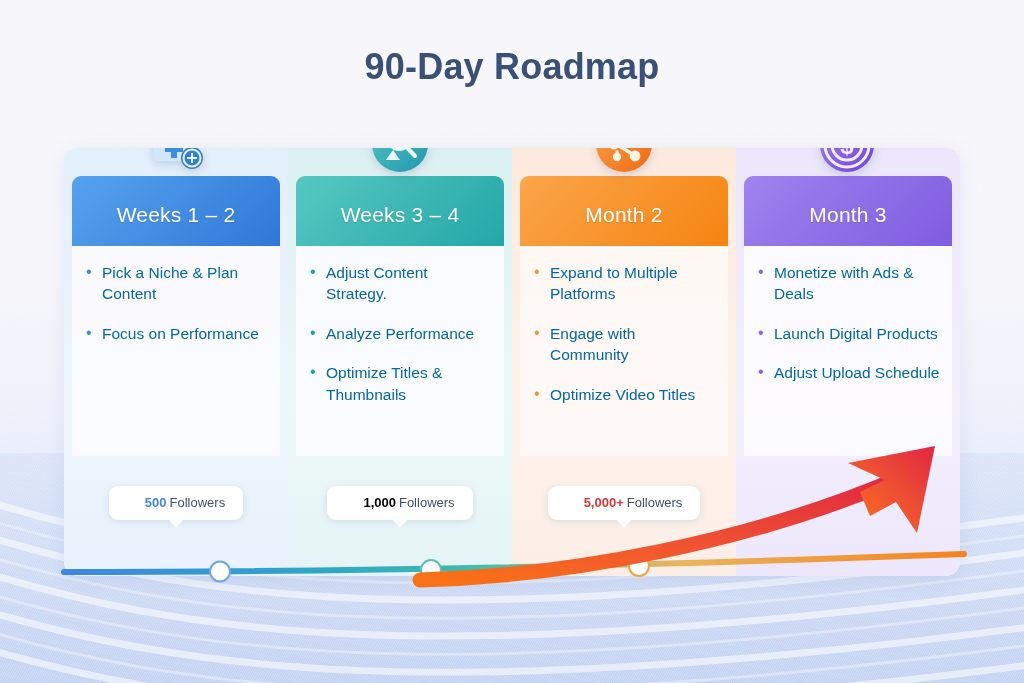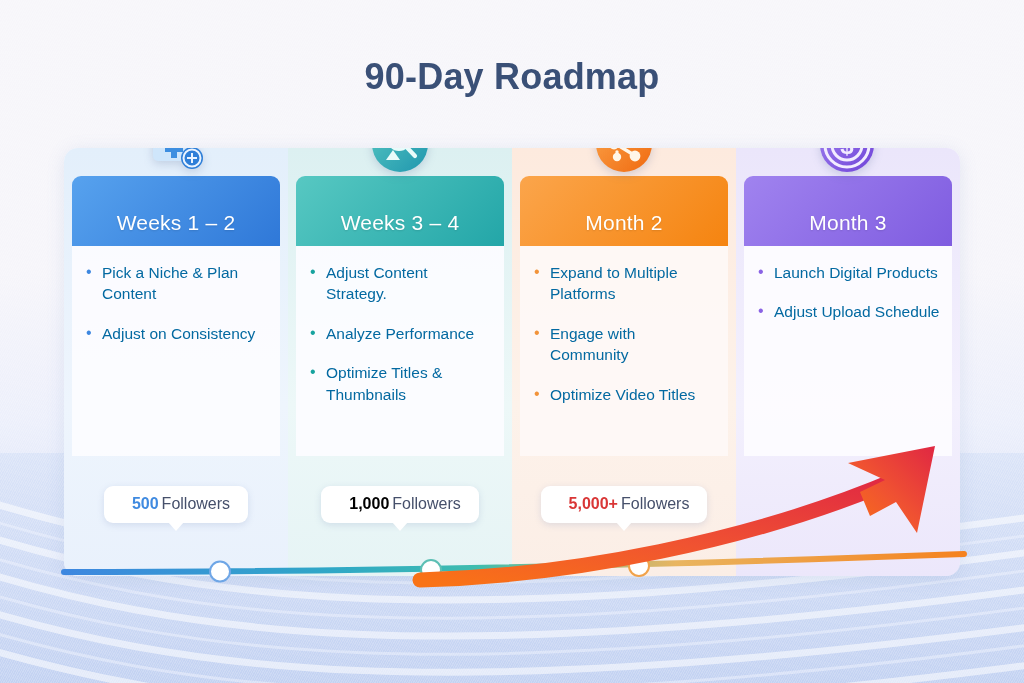--- a/index.html
+++ b/index.html
@@ -45,21 +45,21 @@
       rgba(255,255,255,0.00) 1px,
       rgba(255,255,255,0.35) 1px,
       rgba(255,255,255,0.35) 2px);
     opacity: .5;
     pointer-events: none;
   }
 
   
   #title {
     position: absolute;
-    top: 56px;
+    top: 46px;
     left: 0;
     width: 100%;
     text-align: center;
     font-size: 36px;
     font-weight: 600;
     letter-spacing: .2px;
     color: #3a5077;
   }
 
   
@@ -98,21 +98,21 @@
     position: relative;
   }
 
   .col-head {
     height: 70px;
     margin: 28px 8px 0 8px;
     border-radius: 9px 9px 0 0;
     display: flex;
     align-items: flex-end;
     justify-content: center;
-    padding-bottom: 11px;
+    padding-bottom: 19px;
     color: #ffffff;
     font-size: 21px;
     font-weight: 400;
     letter-spacing: .2px;
     text-shadow: 0 1px 2px rgba(0,0,0,.12);
   }
   .col:nth-child(1) .col-head { background: linear-gradient(135deg,#57a2ee 0%,#2f78d8 100%); }
   .col:nth-child(2) .col-head { background: linear-gradient(135deg,#57c8c2 0%,#23a6a8 100%); }
   .col:nth-child(3) .col-head { background: linear-gradient(135deg,#fba54b 0%,#f58410 100%); text-align: right; }
   .col:nth-child(4) .col-head { background: linear-gradient(135deg,#a083ef 0%,#7f5ce0 100%); text-align: right; }
@@ -167,22 +167,22 @@
     left: 0;
     top: 338px;
     width: 100%;
     display: flex;
   }
   .badge-slot { width: 224px; display: flex; justify-content: center; }
   .badge {
     position: relative;
     background: #ffffff;
     border-radius: 9px;
-    padding: 9px 18px 10px 28px;
-    font-size: 16px;
+    padding: 9px 18px 10px 36px;
+    font-size: 13px;
     color: #46506b;
     box-shadow: 0 2px 7px rgba(110,130,180,.20);
     white-space: nowrap;
   }
   .badge .num { font-weight: 700; margin-right: 3px; }
   .badge::after {
     content: "";
     position: absolute;
     left: 50%;
     bottom: -8px;
@@ -269,21 +269,21 @@
           <path d="M27 28h6v6h6v6h-6v6h-6v-6h-6v-6h6z" fill="#3d8ee0"></path>
           <circle cx="48" cy="46" r="11" fill="#2f7fd8"></circle>
           <circle cx="48" cy="46" r="8.5" fill="none" stroke="#eaf4ff" stroke-width="2"></circle>
           <path d="M47 41h2v4h4v2h-4v4h-2v-4h-4v-2h4z" fill="#eaf4ff"></path>
         </svg>
       </div>
       <div class="col-head">Weeks 1 – 2</div>
       <div class="col-body">
         <ul class="bullets">
           <li>Pick a Niche &amp; Plan Content</li>
-          <li>Adjust on Consistency</li>
+          <li>Focus on Performance</li>
         </ul>
       </div>
     </div>
 
     <div class="col">
       <div class="col-icon">
         <svg viewBox="0 0 64 64">
           <defs>
             <linearGradient id="g2" x1="0" y1="0" x2="1" y2="1">
               <stop offset="0%" stop-color="#57c8c2"></stop>
@@ -351,20 +351,21 @@
           <circle cx="31" cy="33" r="22" fill="none" stroke="#f2ecff" stroke-width="3"></circle>
           <circle cx="31" cy="33" r="15" fill="none" stroke="#f2ecff" stroke-width="3"></circle>
           <text x="31" y="42" font-family="'Liberation Sans',sans-serif" font-size="24" font-weight="700" fill="#f2ecff" text-anchor="middle">$</text>
           <path d="M36 28 L52 12" stroke="#5b34c4" stroke-width="3.6" stroke-linecap="round"></path>
           <path d="M45 10 L54 9 L53 18 Z" fill="#5b34c4"></path>
         </svg>
       </div>
       <div class="col-head">Month 3</div>
       <div class="col-body">
         <ul class="bullets">
+          <li>Monetize with Ads &amp; Deals</li>
           <li>Launch Digital Products</li>
           <li>Adjust Upload Schedule</li>
         </ul>
       </div>
     </div>
 
   </div>
 
   <div id="badges">
     <div class="badge-slot">

